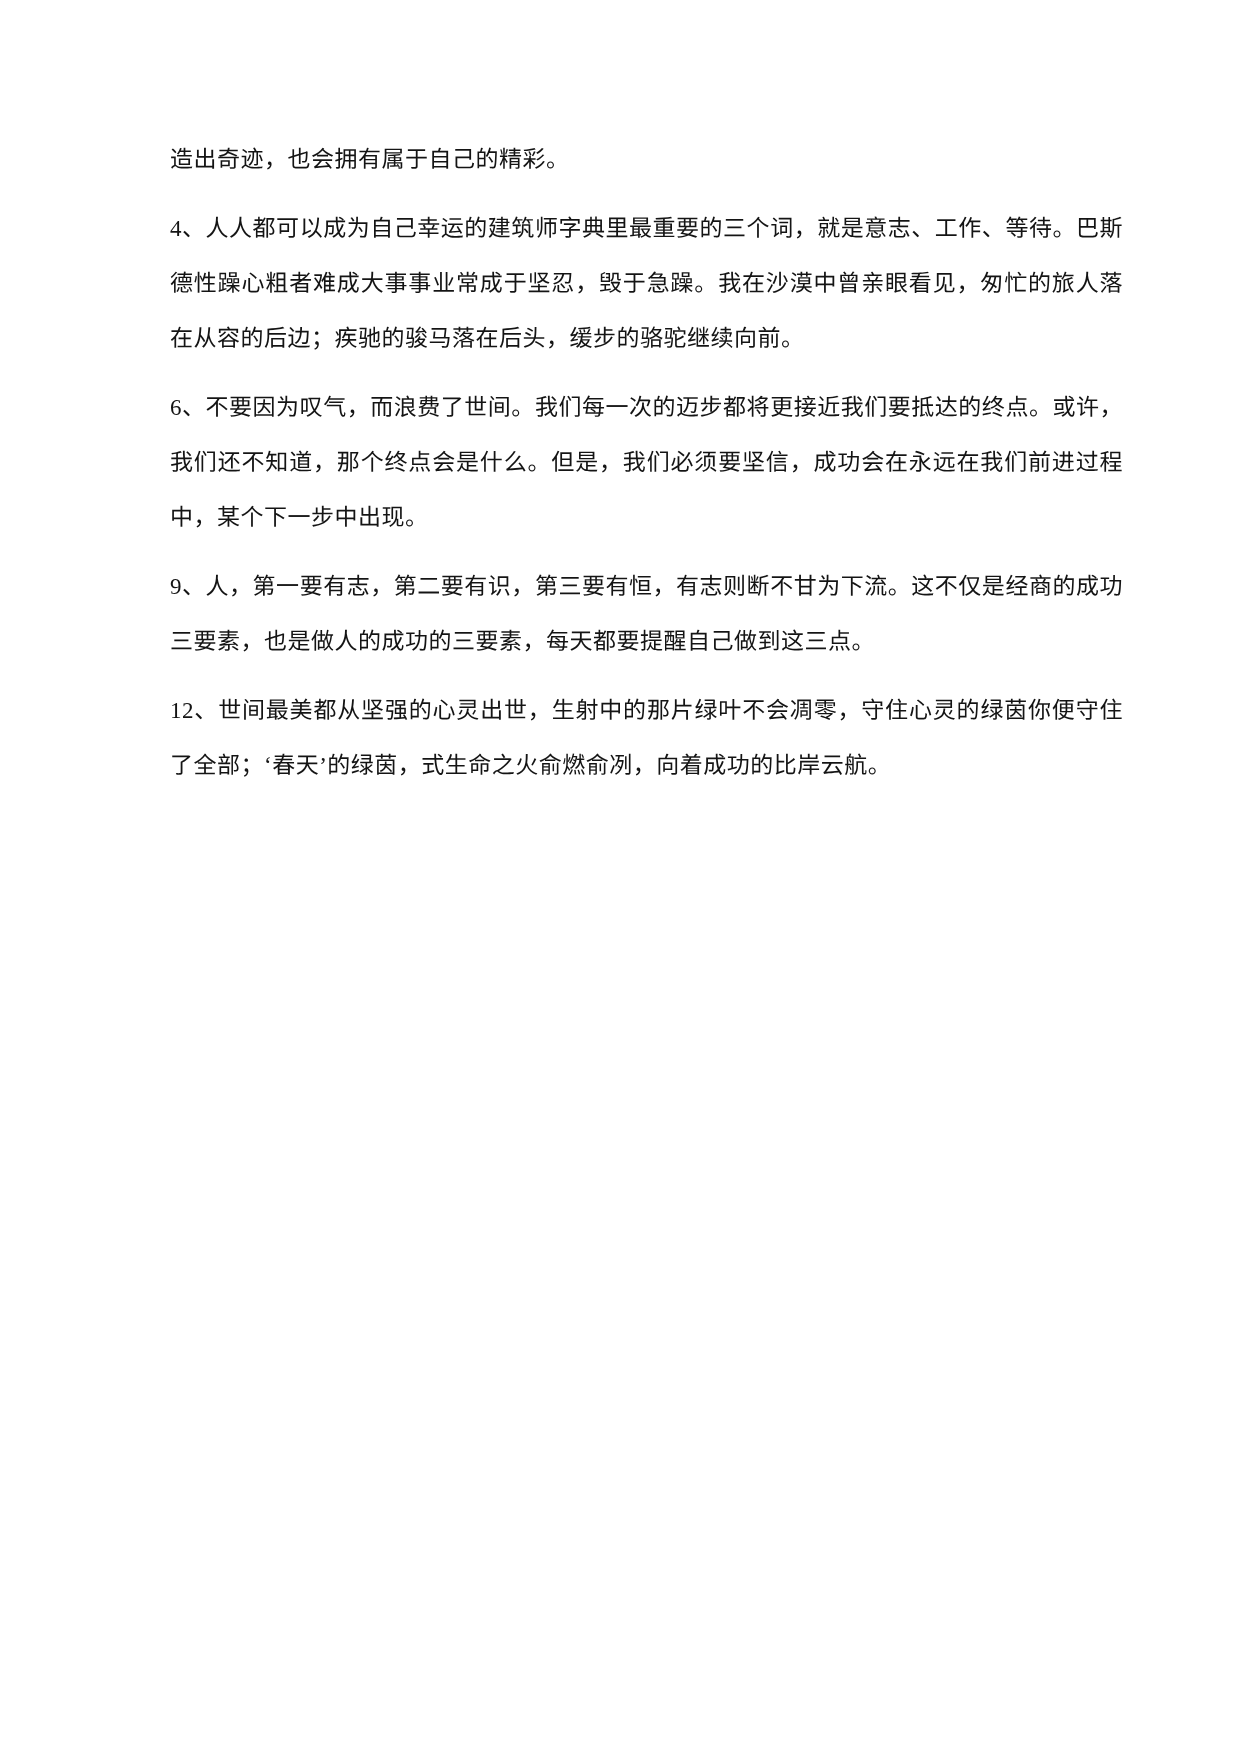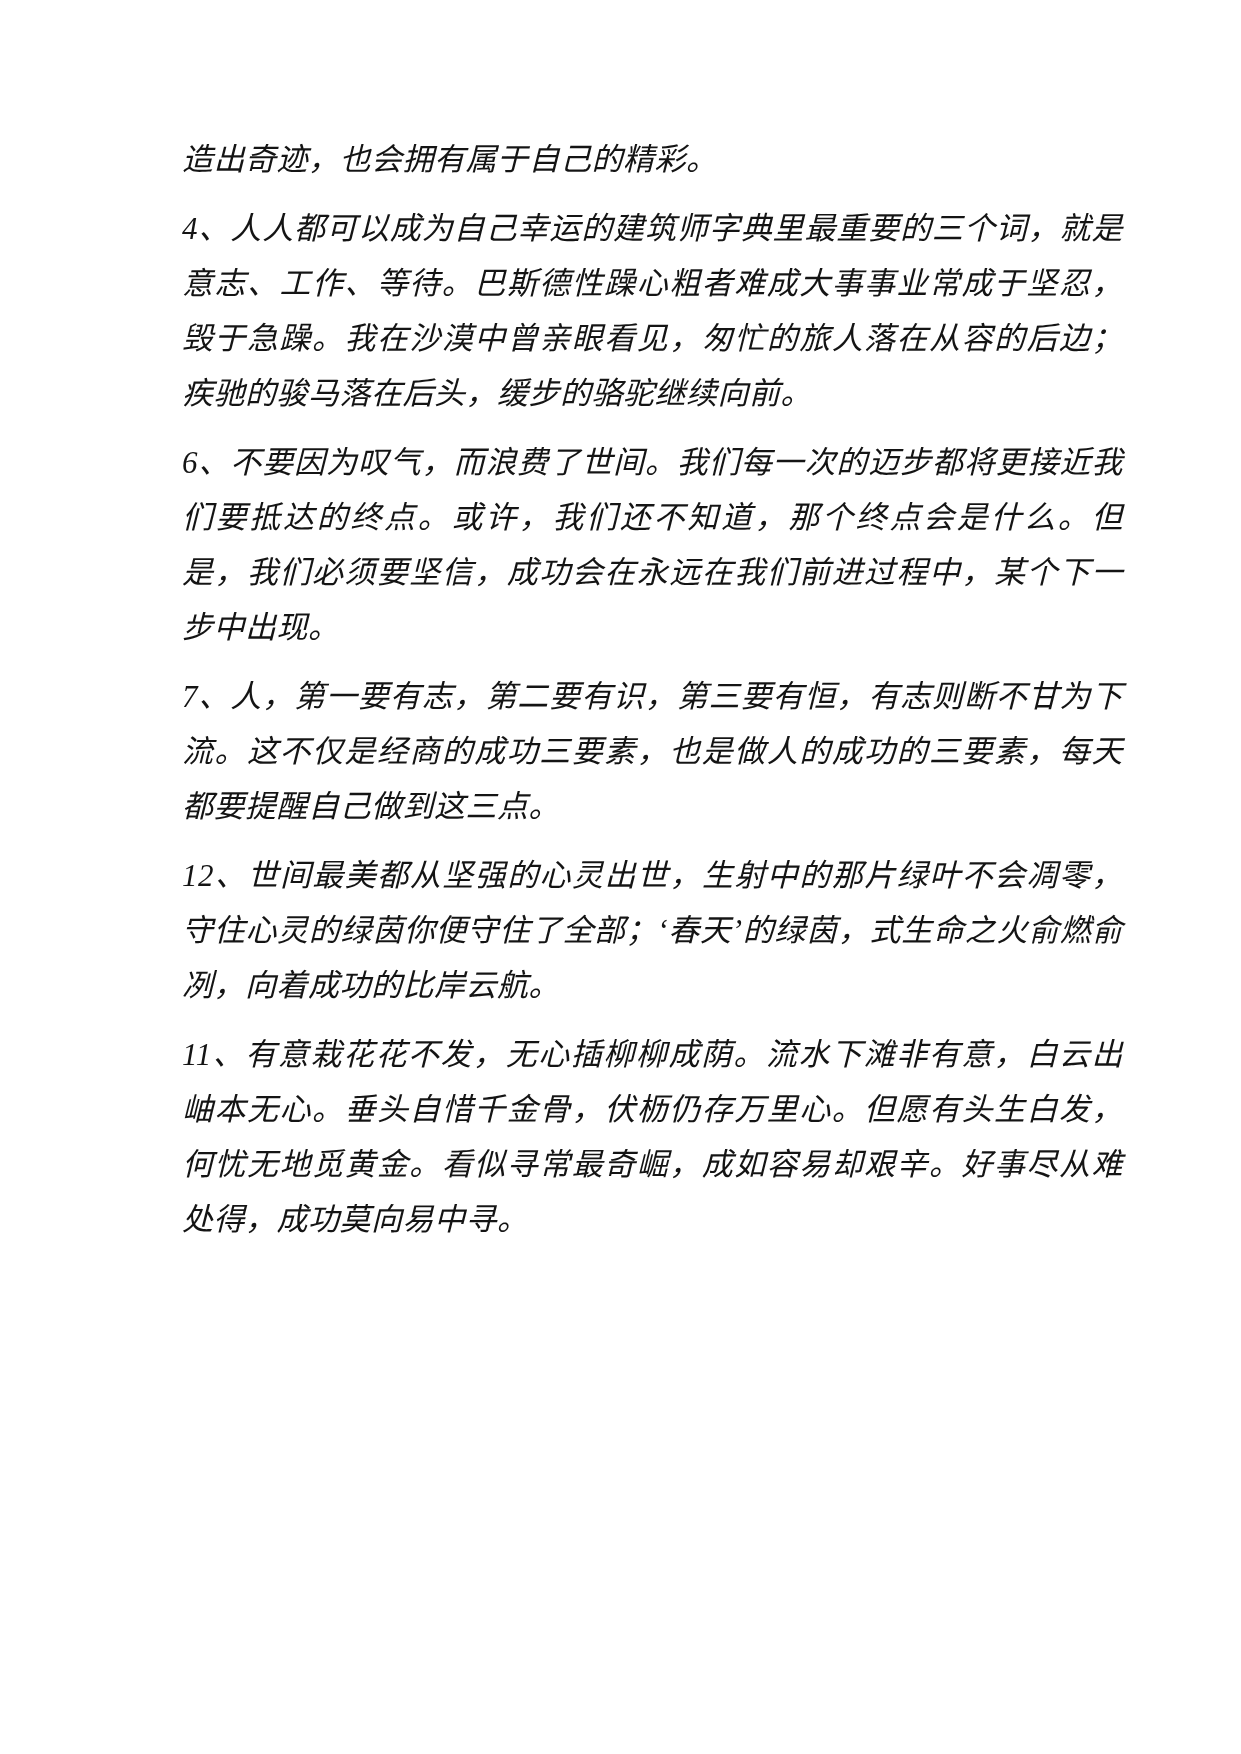--- a/index.html
+++ b/index.html
@@ -18,39 +18,37 @@
     width: 1241px;
     min-height: 1754px;
     box-sizing: border-box;
     padding: 132px 118px 90px 170px;
     background: #ffffff;
   }
   .doc-body {
     display: block;
   }
   .para {
-    font-size: 31px;
+    font-size: 23px;
     line-height: 55px;
     letter-spacing: 0.5px;
     text-align: justify;
     text-justify: inter-ideograph;
-    margin: 0 0 14px 12px;
+    margin: 0 0 14px 0;
     word-break: break-all;
     color: #141414;
-    font-style: italic;
   }
   .para:last-child {
     margin-bottom: 0;
   }
 </style>
 </head>
 <body>
 
 <div class="page">
   <div class="doc-body">
     <p class="para">造出奇迹，也会拥有属于自己的精彩。</p>
     <p class="para">4、人人都可以成为自己幸运的建筑师字典里最重要的三个词，就是意志、工作、等待。巴斯德性躁心粗者难成大事事业常成于坚忍，毁于急躁。我在沙漠中曾亲眼看见，匆忙的旅人落在从容的后边；疾驰的骏马落在后头，缓步的骆驼继续向前。</p>
     <p class="para">6、不要因为叹气，而浪费了世间。我们每一次的迈步都将更接近我们要抵达的终点。或许，我们还不知道，那个终点会是什么。但是，我们必须要坚信，成功会在永远在我们前进过程中，某个下一步中出现。</p>
-    <p class="para">7、人，第一要有志，第二要有识，第三要有恒，有志则断不甘为下流。这不仅是经商的成功三要素，也是做人的成功的三要素，每天都要提醒自己做到这三点。</p>
+    <p class="para">9、人，第一要有志，第二要有识，第三要有恒，有志则断不甘为下流。这不仅是经商的成功三要素，也是做人的成功的三要素，每天都要提醒自己做到这三点。</p>
     <p class="para">12、世间最美都从坚强的心灵出世，生射中的那片绿叶不会凋零，守住心灵的绿茵你便守住了全部；‘春天’的绿茵，式生命之火俞燃俞冽，向着成功的比岸云航。</p>
-    <p class="para">11、有意栽花花不发，无心插柳柳成荫。流水下滩非有意，白云出岫本无心。垂头自惜千金骨，伏枥仍存万里心。但愿有头生白发，何忧无地觅黄金。看似寻常最奇崛，成如容易却艰辛。好事尽从难处得，成功莫向易中寻。</p>
   </div>
 </div>
 
 </body></html>

